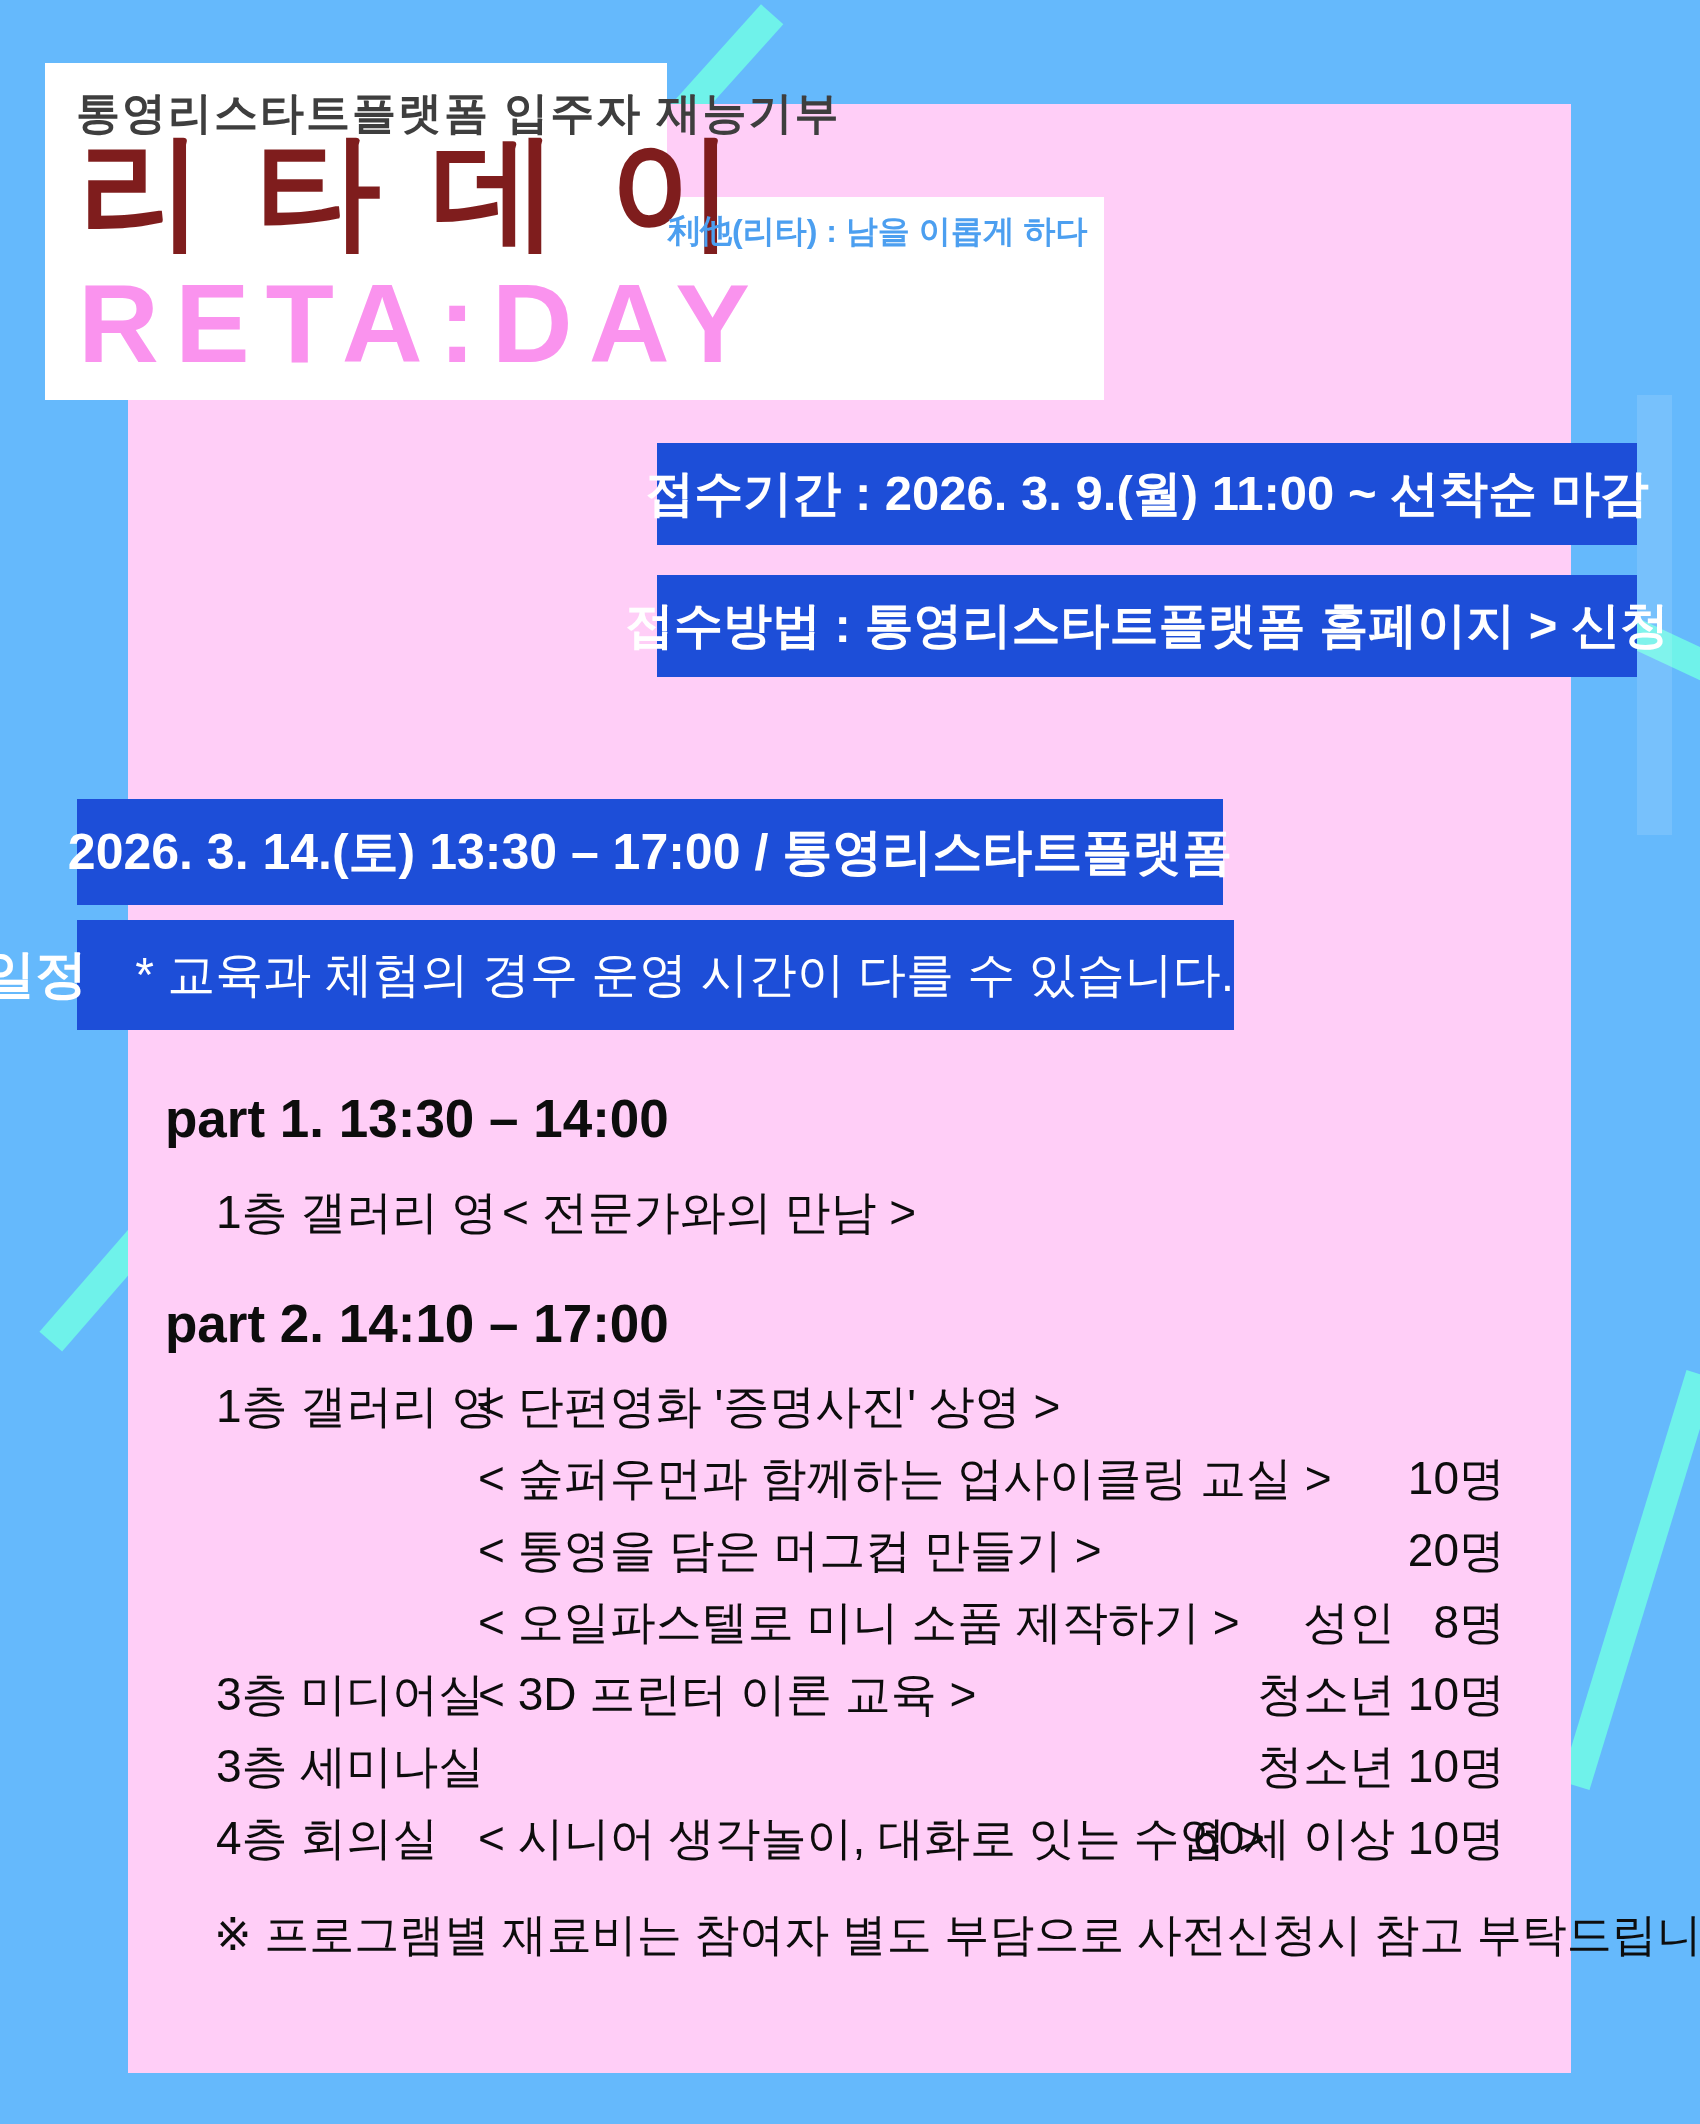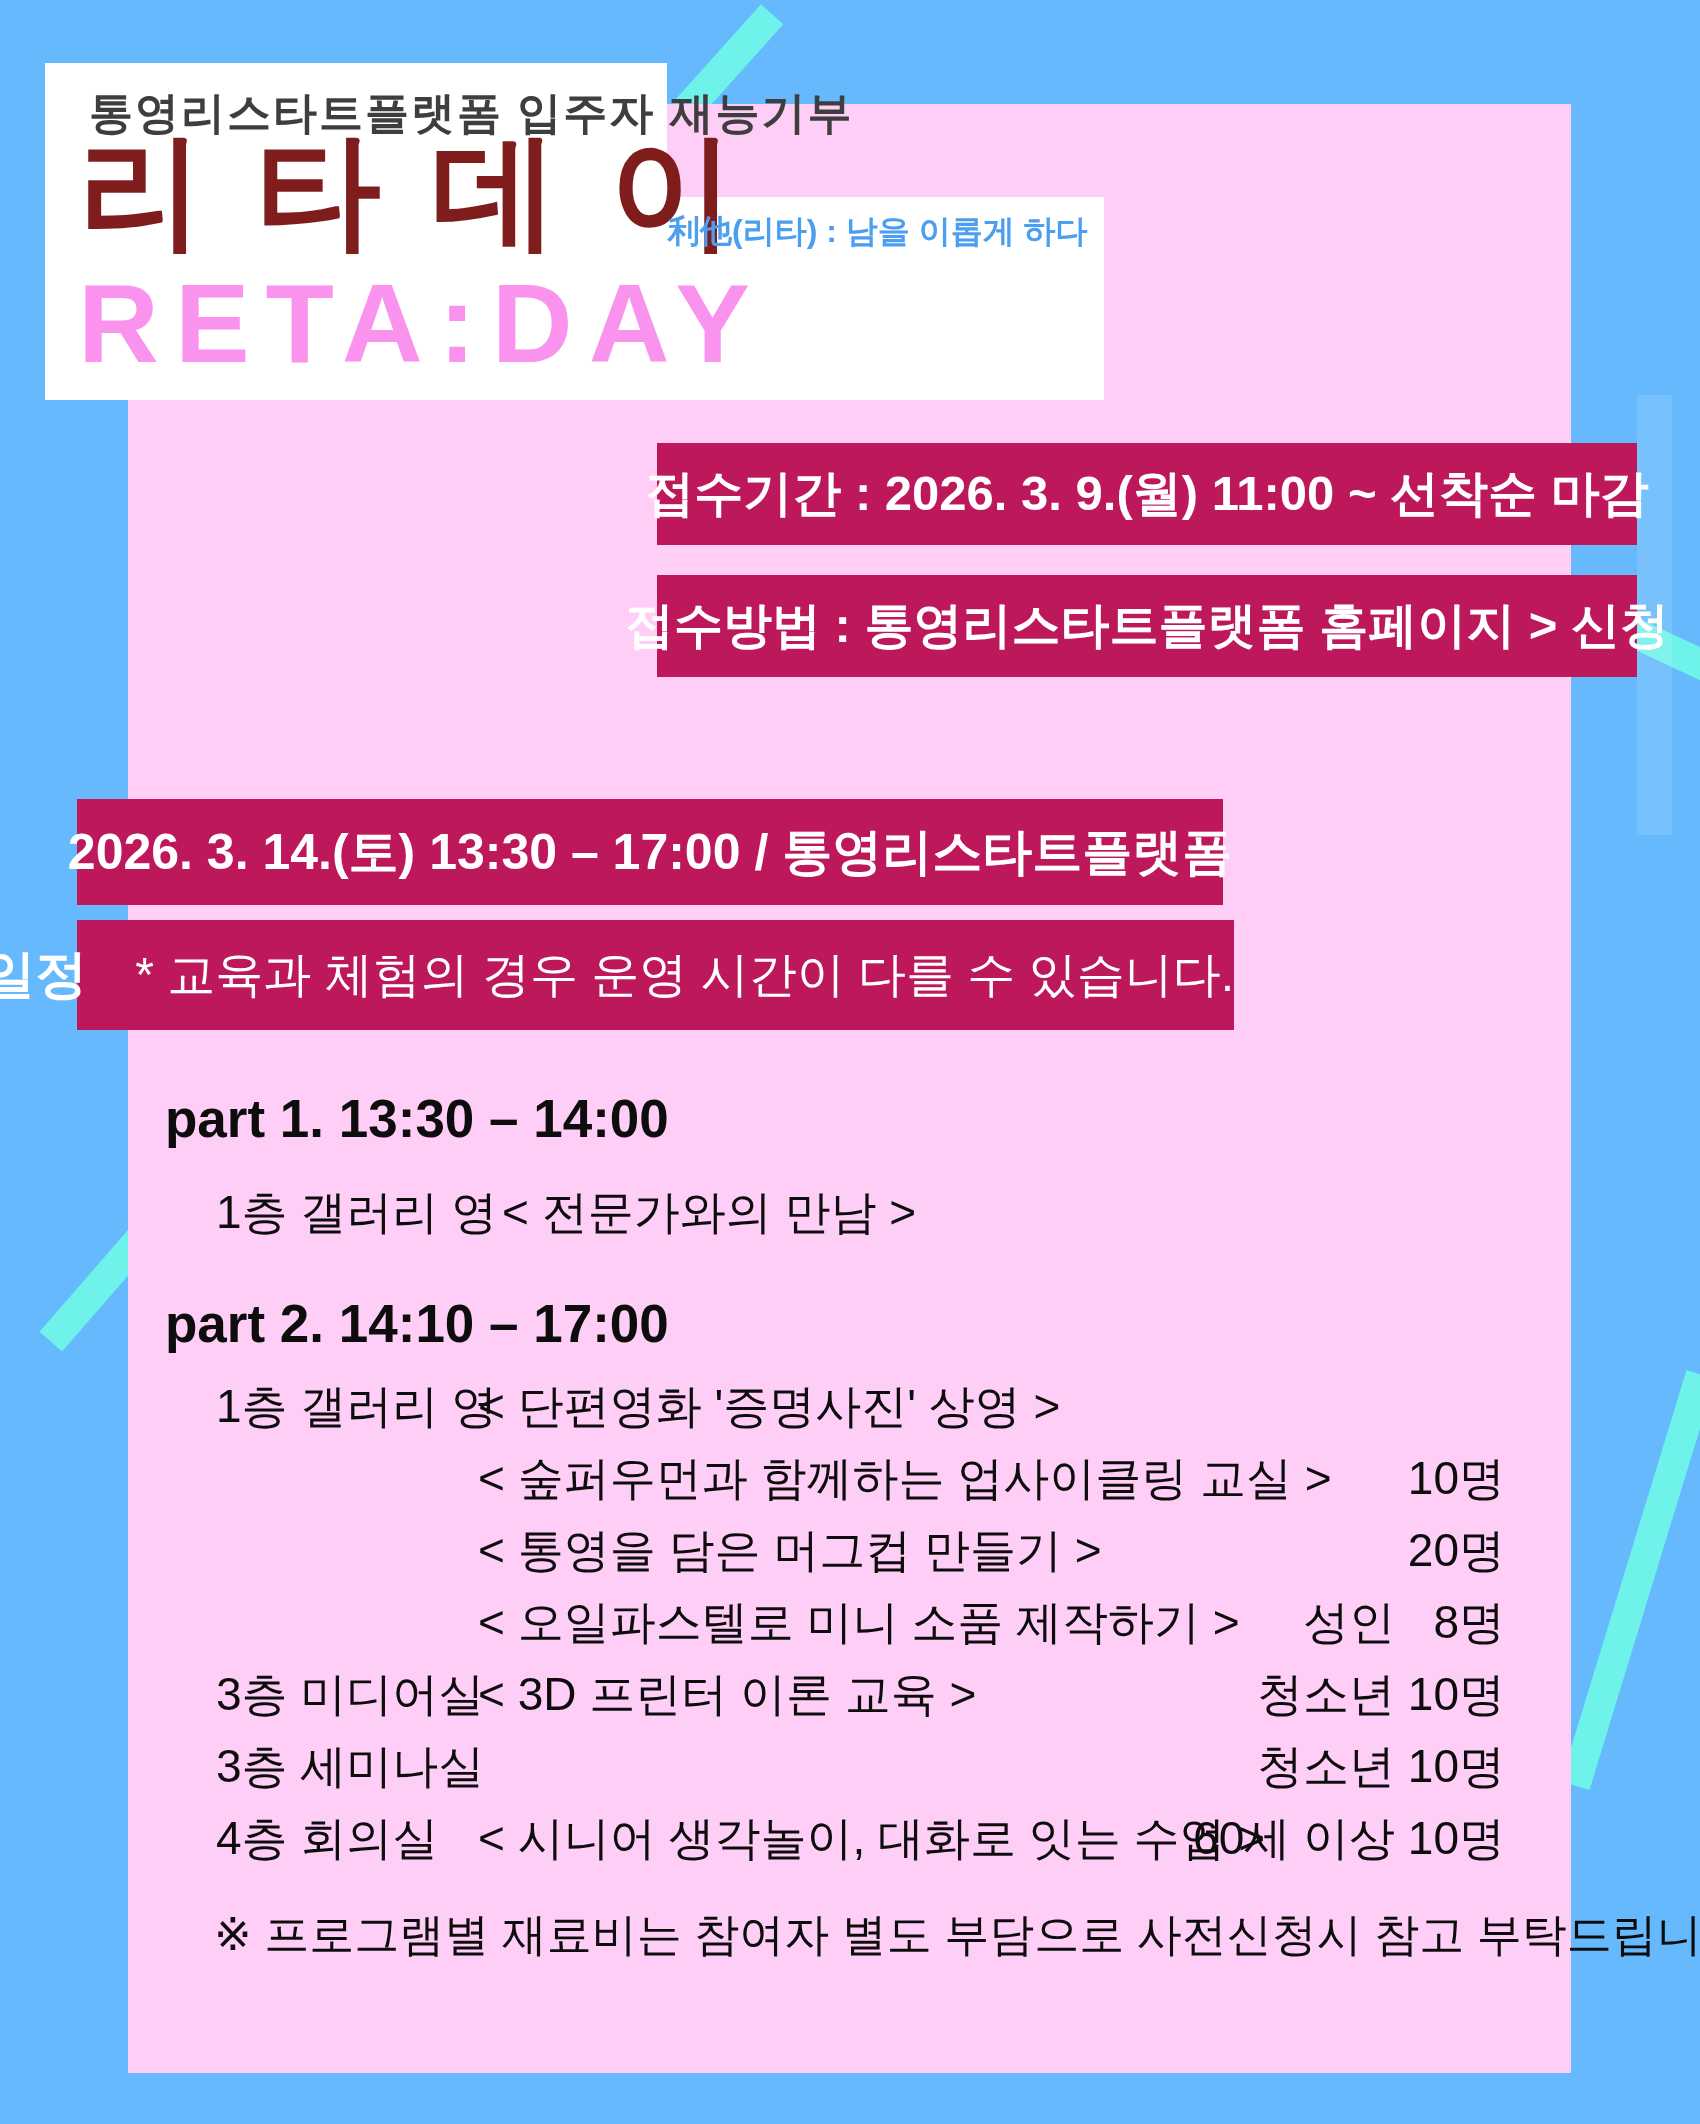--- a/index.html
+++ b/index.html
@@ -19,26 +19,26 @@
   .stripe-left{left:85px;top:1210px;width:30px;height:150px;transform:rotate(41deg);}
   .light-band{left:1637px;top:395px;width:35px;height:440px;background:rgba(255,255,255,.12);}
 
   
   .pink-panel{left:128px;top:104px;width:1443px;height:1969px;background:#FFCEF7;}
 
   
   .white-box-a{left:45px;top:63px;width:622px;height:337px;background:#ffffff;}
   .white-box-b{left:667px;top:197px;width:437px;height:203px;background:#ffffff;}
 
-  .eyebrow{left:76px;top:84px;font-size:44px;font-weight:bold;color:#3E3E3E;letter-spacing:2px;margin-left:13px;}
+  .eyebrow{left:76px;top:84px;font-size:44px;font-weight:bold;color:#3E3E3E;letter-spacing:2px;}
   .title-ko{left:78px;top:122px;font-size:126px;font-weight:bold;color:#7f1d1d;letter-spacing:8px;line-height:1.1;}
   .title-en{left:78px;top:268px;font-size:112px;font-weight:bold;color:#FA93EE;letter-spacing:16px;line-height:1.0;}
   .subtitle{left:668px;top:210px;font-size:32px;font-weight:bold;color:#4C9FF0;}
 
-  .black-bar{background:#be185d;color:#ffffff;display:flex;align-items:center;justify-content:center;font-weight:bold;}
+  .black-bar{background:#1d4ed8;color:#ffffff;display:flex;align-items:center;justify-content:center;font-weight:bold;}
   .bar-registration{left:657px;top:443px;width:980px;height:102px;font-size:49px;}
   .bar-method{left:657px;top:575px;width:980px;height:102px;font-size:49px;}
   .bar-datetime{left:77px;top:799px;width:1146px;height:106px;font-size:50px;}
   .bar-schedule{left:77px;top:920px;width:1157px;height:110px;justify-content:flex-end;padding-left:45px;box-sizing:border-box;}
   .bar-schedule .heading{font-size:52px;font-weight:bold;}
   .bar-schedule .heading-note{font-size:48px;font-weight:normal;margin-left:48px;}
 
   .part-heading{font-size:53px;font-weight:bold;color:#0d0d0d;}
   .part1-heading{left:165px;top:1088px;}
   .part2-heading{left:165px;top:1293px;}

